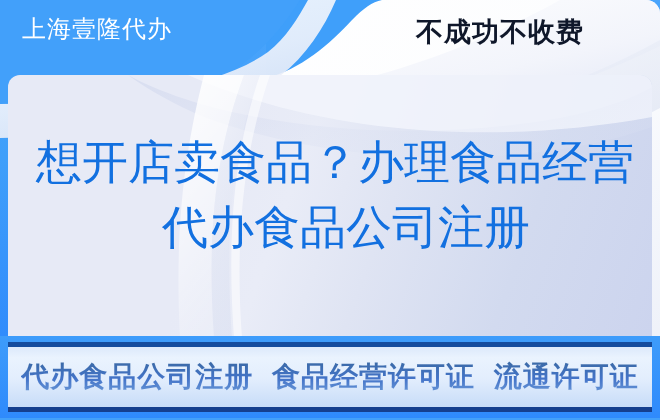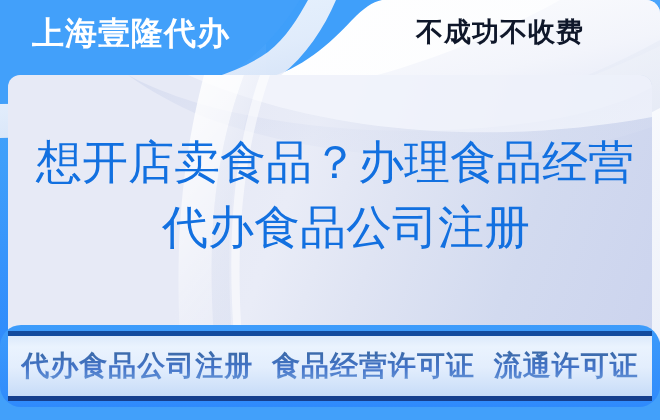--- a/index.html
+++ b/index.html
@@ -45,24 +45,24 @@
     height: 263px;
     border-radius: 12px 12px 2px 2px;
     overflow: hidden;
     background: linear-gradient(110deg, #e7eaf6 0%, #e7eaf6 34%, #e9ecf7 44%, #dfe4f3 58%, #d2daef 78%, #ccd4ee 100%);
   }
   .panel-curves { position: absolute; left: 0; top: 0; }
 
   
   .brand {
     position: absolute;
-    left: 32px;
+    left: 22px;
     top: 17px;
-    font-size: 32px;
-    font-weight: 700;
+    font-size: 24px;
+    font-weight: 400;
     color: #ffffff;
     letter-spacing: 1px;
     line-height: 1;
     white-space: nowrap;
   }
 
   
   .tagline {
     position: absolute;
     left: 385px;
@@ -91,25 +91,24 @@
     letter-spacing: 0px;
   }
   .headline .line { display: block; white-space: nowrap; }
   .headline .line1 { text-align: left; padding-left: 12px; }
   .headline .line2 { text-align: center; }
 
   
   .bottom-rail {
     position: absolute;
     left: 0;
-    top: 325px;
+    top: 336px;
     width: 660px;
     height: 82px;
     background: linear-gradient(180deg, #3d9cfb 0%, #2f8afc 100%);
-    border-radius: 21px;
   }
   .bottom-bar {
     position: absolute;
     left: 8px;
     top: 6px;
     width: 644px;
     height: 70px;
     background: linear-gradient(180deg, #dce9fb 0%, #eaf3fe 18%, #e3eefd 52%, #c7dcf8 100%);
     border-top: 5px solid #134b9e;
     border-bottom: 5px solid #153f8e;

